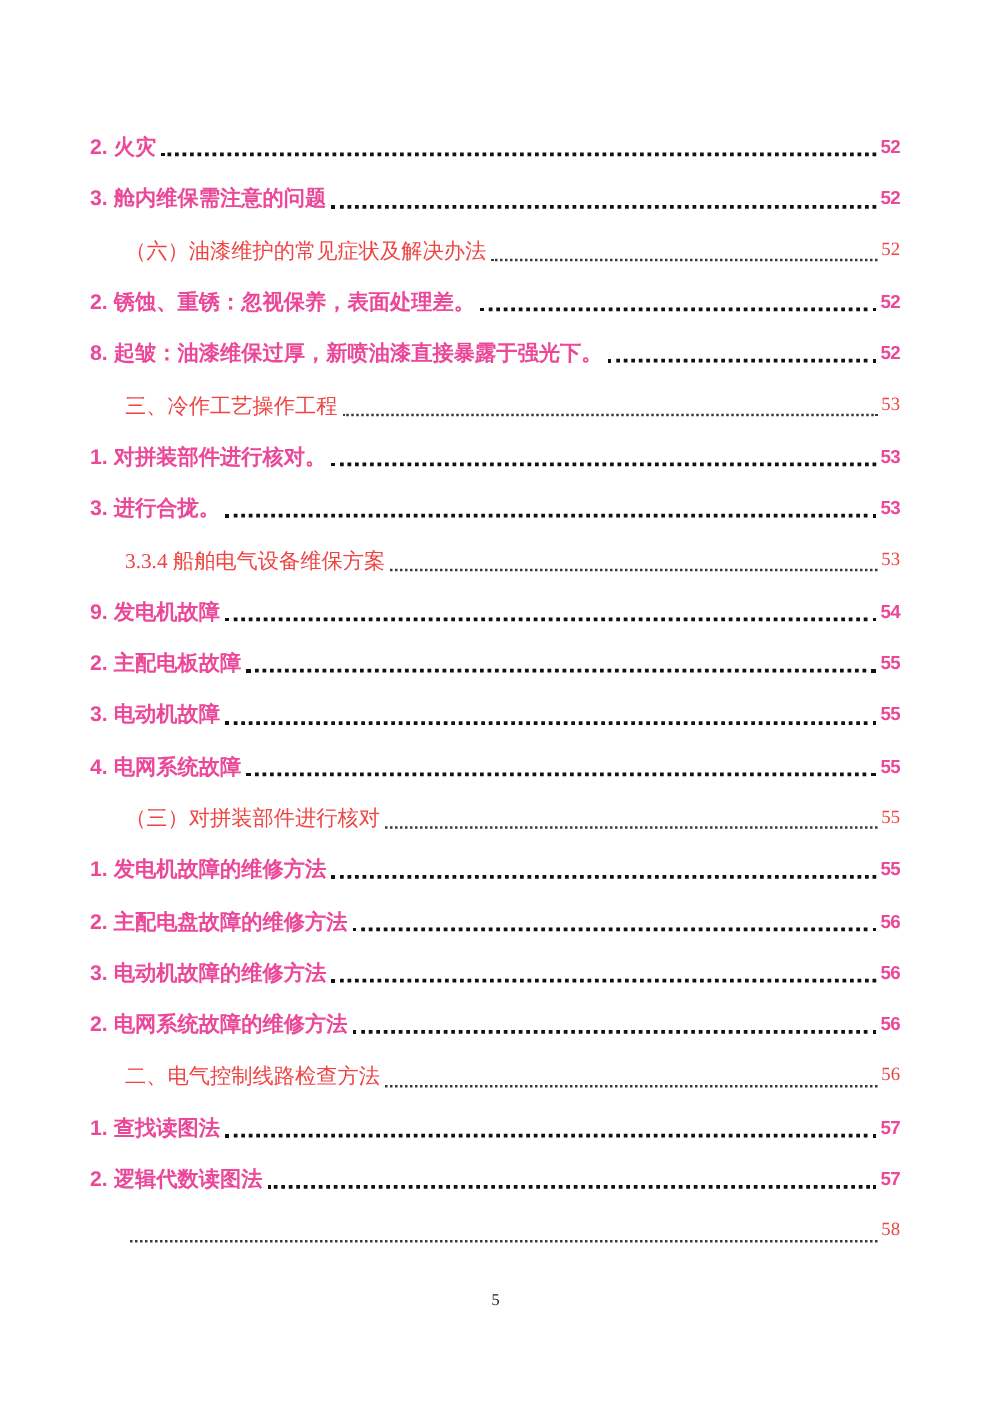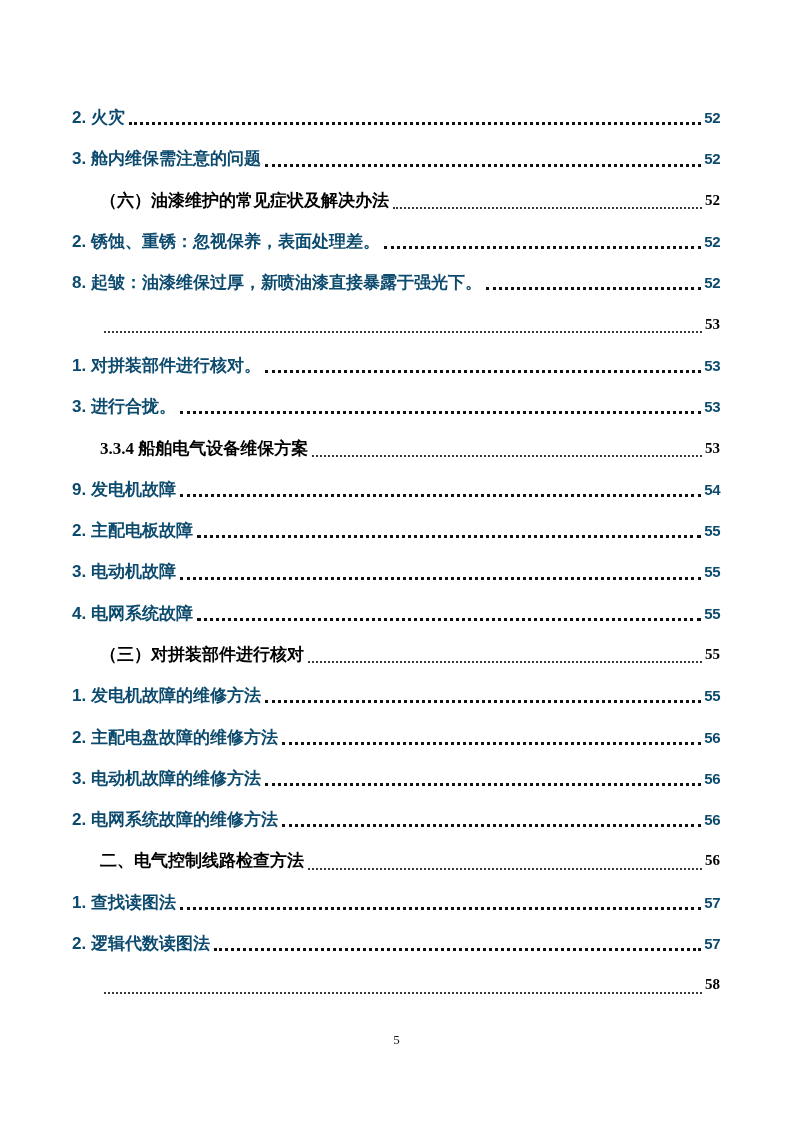--- a/index.html
+++ b/index.html
@@ -36,30 +36,30 @@
   }
   .toc-row .toc-page {
     flex: 0 0 auto;
     text-align: right;
   }
   
   .toc-row.bold {
     font-family: "Liberation Sans", "DejaVu Sans", sans-serif;
     font-weight: 700;
     font-size: 17px;
-    color: #0c4a6e;
+    color: #ec4899;
   }
   .toc-row.bold .leader { border-bottom: 3px dotted #111111; }
   .toc-row.bold .toc-page { font-size: 15px; letter-spacing: -0.5px; }
   
   .toc-row.regular {
     font-family: "Liberation Serif", "DejaVu Serif", serif;
-    font-weight: 700;
+    font-weight: 400;
     font-size: 17px;
-    color: #000000;
+    color: #ef4444;
   }
   .toc-row.regular .leader { border-bottom: 2px dotted #3a3a3a; margin-bottom: 12px; }
   .toc-row.regular .toc-page { font-size: 15px; }
   .toc-row.indent { padding-left: 28px; }
   .footer {
     position: absolute;
     left: 0;
     top: 1032px;
     width: 793px;
     text-align: center;
@@ -96,20 +96,21 @@
     <span class="toc-page">52</span>
   </div>
 
   <div class="toc-row bold">
     <span class="toc-text">8. 起皱：油漆维保过厚，新喷油漆直接暴露于强光下。</span>
     <span class="leader"></span>
     <span class="toc-page">52</span>
   </div>
 
   <div class="toc-row regular indent">
+    <span class="toc-text">三、冷作工艺操作工程</span>
     <span class="leader"></span>
     <span class="toc-page">53</span>
   </div>
 
   <div class="toc-row bold">
     <span class="toc-text">1. 对拼装部件进行核对。</span>
     <span class="leader"></span>
     <span class="toc-page">53</span>
   </div>
 

